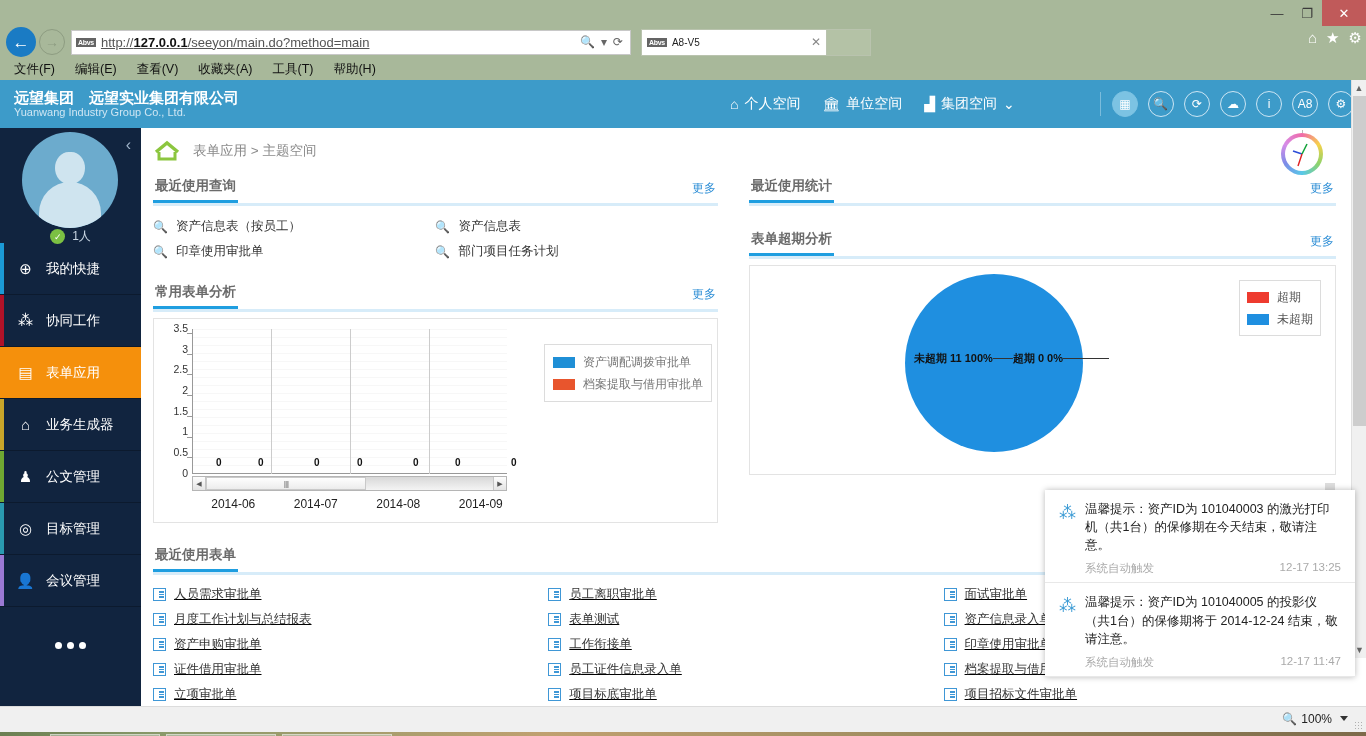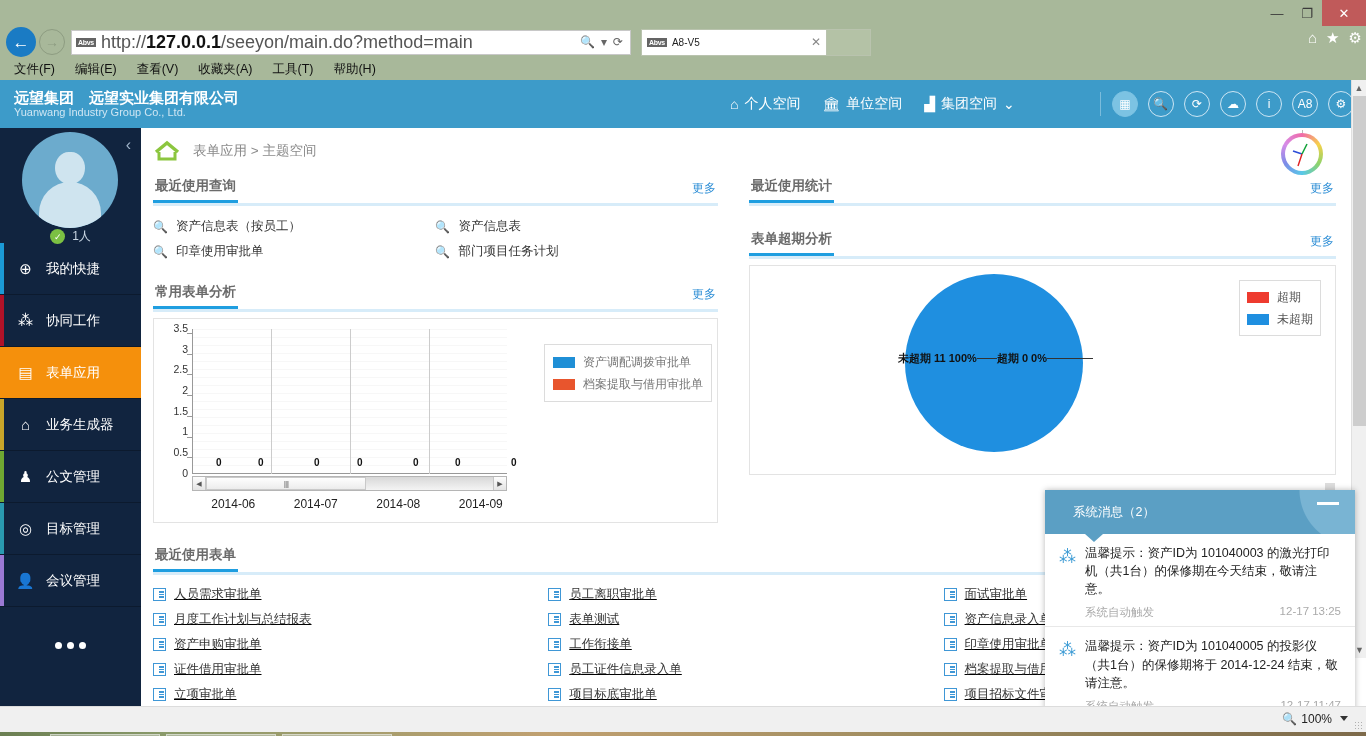--- a/index.html
+++ b/index.html
@@ -14,21 +14,21 @@
   .title-bar { height:26px; position:relative; }
   .win-btns { position:absolute; right:0; top:0; display:flex; height:26px; }
   .win-btn { width:30px; height:26px; display:flex; align-items:center; justify-content:center; color:#3a3a3a; font-size:13px; }
   .win-btn.close { background:#c05a5a; color:#fff; width:44px; }
   .navbar { height:32px; display:flex; align-items:center; padding:0 4px; position:relative; }
   .back-btn { width:34px; height:30px; display:flex; align-items:center; justify-content:center; }
   .back-circle { width:30px;height:30px;border-radius:50%;background:#1a7bc4;display:flex;align-items:center;justify-content:center;color:#fff;font-size:17px;line-height:1; }
   .fwd-circle { width:26px;height:26px;border-radius:50%;border:1px solid #8d9c81;display:flex;align-items:center;justify-content:center;color:#8d9c81;font-size:14px;margin-left:1px;}
   .addr-box { flex:0 0 560px; height:25px; background:#fff; border:1px solid #c8c8c8; display:flex; align-items:center; padding:0 4px; margin-left:6px; }
   .favicon { background:#646464; color:#fff; font-size:7px; font-weight:bold; padding:1px 2px; margin-right:5px; letter-spacing:-.3px;}
-  .addr-text { font-size:18px; color:#555; flex:1; white-space:nowrap; }
+  .addr-text { font-size:13px; color:#555; flex:1; white-space:nowrap;text-decoration:underline; }
   .addr-text b { color:#111; font-weight:bold;}
   .addr-icon { color:#666; font-size:12px; padding:0 3px;}
   .tab { width:186px; height:27px; background:#fff; border:1px solid #b9c3ae; display:flex; align-items:center; padding:0 5px; margin-left:10px; }
   .tab-title { flex:1; font-size:10px; color:#222; }
   .tab-close { color:#888; font-size:12px; }
   .tab-new { width:44px;height:27px;background:#b4c2a6;border:1px solid #b9c3ae;border-left:none;}
   .nav-right { position:absolute; right:4px; top:3px; display:flex; gap:9px; color:#fff; font-size:15px; }
   .menubar { height:22px; display:flex; align-items:center; padding-left:14px; gap:20px; font-size:12.5px; color:#111; }
   
   .app { width:1366px; height:626px; background:#fff; position:relative; overflow:hidden; }
@@ -96,21 +96,21 @@
   .hs-track { flex:1; height:13px; background:linear-gradient(#d8d8d8,#f4f4f4);}
   .xlabels { position:absolute; left:38px; top:178px; width:330px; display:flex; font-size:12px; color:#222; }
   .xlabels span { width:98px; text-align:center; }
   .legend { position:absolute; left:390px; top:25px; border:1px solid #dcdcdc; background:#fff; padding:6px 8px; }
   .legend-row { display:flex; align-items:center; gap:8px; height:22px; }
   .swatch { width:22px; height:11px; }
   .legend-lbl { font-size:12px; color:#777; }
   
   .piebox { border:1px solid #e3e3e3; height:210px; margin-top:6px; position:relative; background:#fff; overflow:hidden;}
   .pie { position:absolute; left:155px; top:8px; width:178px; height:178px; border-radius:50%; background:#1f8fe0; }
-  .pie-label { position:absolute; left:8px; top:85px; width:100%; font-size:11px; font-weight:bold; color:#111; display:flex; align-items:center; gap:0; }
+  .pie-label { position:absolute; left:24px; top:85px; width:100%; font-size:11px; font-weight:bold; color:#111; display:flex; align-items:center; gap:0; }
   .leader { display:inline-block; height:1px; background:#333; }
   .pie-legend { position:absolute; right:14px; top:14px; border:1px solid #dcdcdc; background:#fff; padding:5px 7px; }
   
   .forms { padding:0 12px; margin-top:20px;text-decoration:underline; }
   .form-grid { display:flex; flex-wrap:wrap; padding-top:7px; }
   .form-item { width:33.33%; height:25px; display:flex; align-items:center; gap:8px; }
   .fico { width:13px; height:13px; border:1.5px solid #3f97d6; display:flex; flex-direction:column; justify-content:center; gap:1px; padding:1px;}
   .fico i { display:block; height:1.5px; background:#3f97d6; margin-left:4px;}
   .form-text { color:#333; font-size:12.5px; }
   
@@ -551,26 +551,20 @@
     <div class="inner-scroll"></div>
   </div>
 
   <div class="scroll-v">
     <div class="sv-arrow">▲</div>
     <div class="sv-thumb"></div>
     <div class="sv-arrow" style="position:absolute;bottom:0;width:15px">▼</div>
   </div>
 
   <div class="msgpop">
-    <div class="msg-head">
-      <span class="swirl"></span>
-      <span class="msg-title">系统消息（2）</span>
-      <span class="msg-min"></span>
-      <span class="msg-notch"></span>
-    </div>
     <div class="msg-item">
       <span class="msg-ico">⁂</span>
       <span class="msg-body">
         <span class="msg-text">温馨提示：资产ID为 101040003 的激光打印机（共1台）的保修期在今天结束，敬请注意。</span>
         <span class="msg-meta">
           <span>系统自动触发</span>
           <span>12-17 13:25</span>
         </span>
       </span>
     </div>

